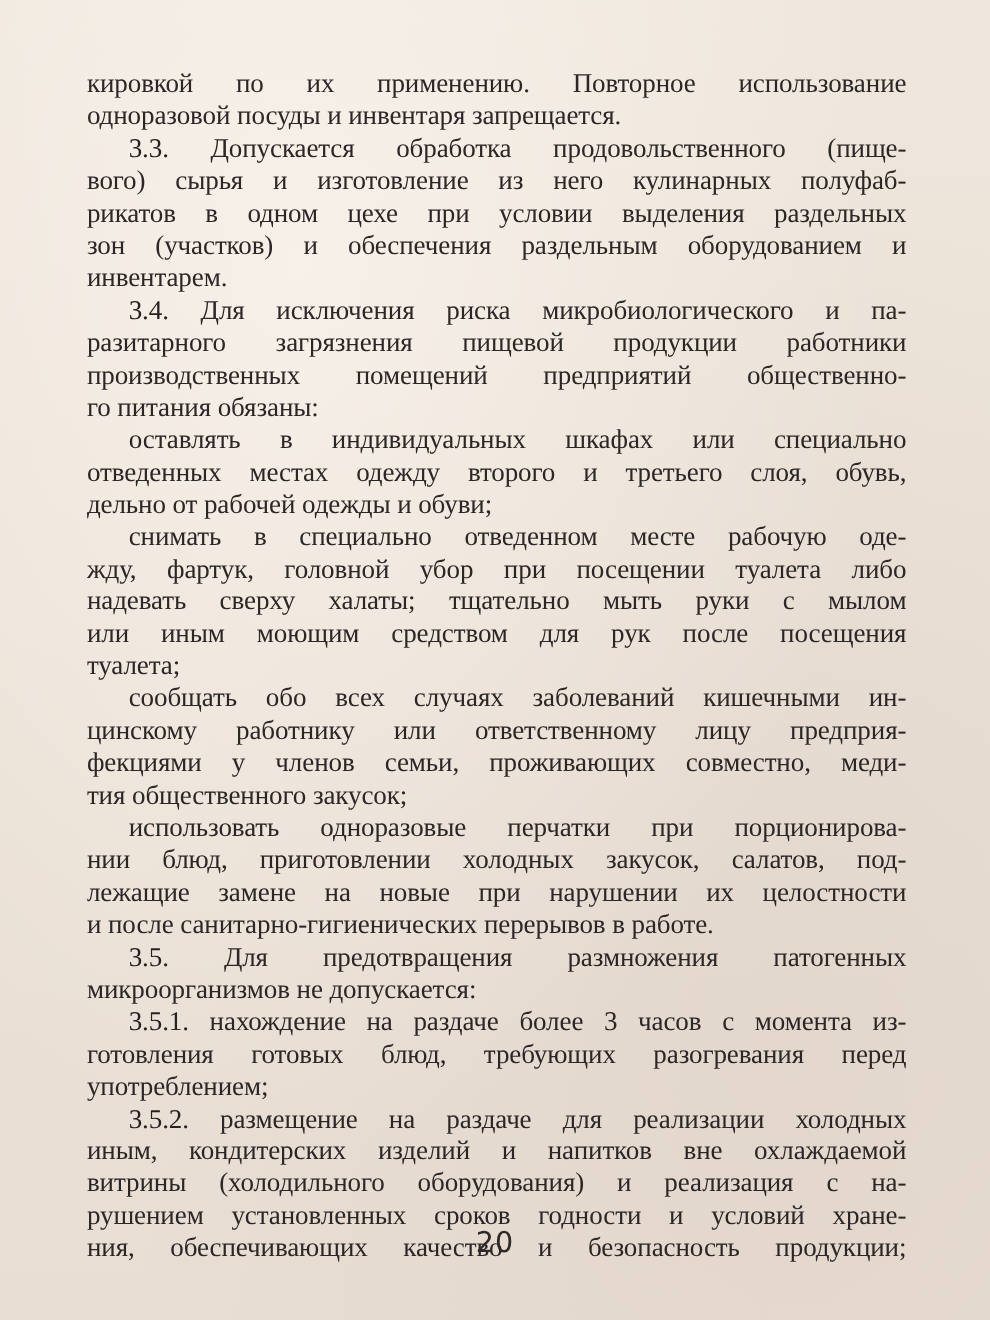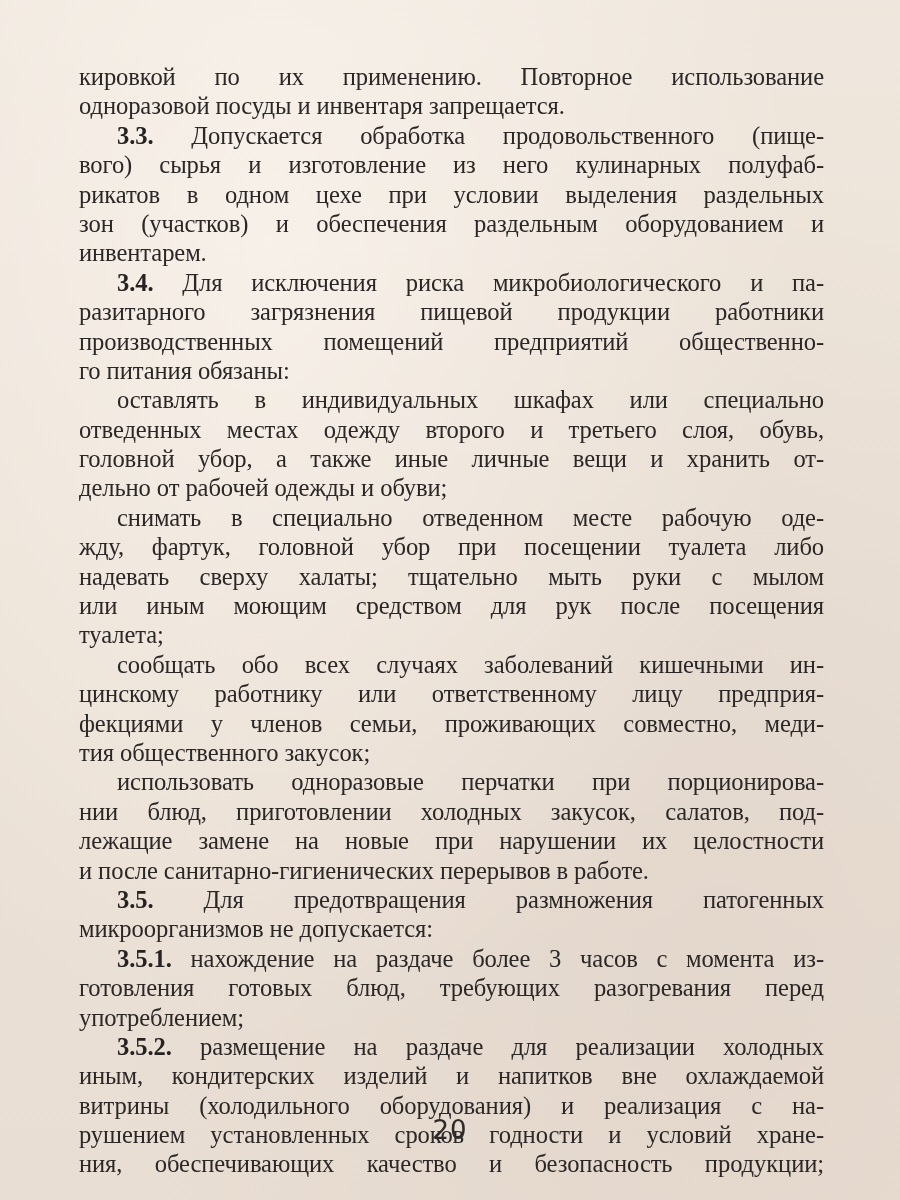--- a/index.html
+++ b/index.html
@@ -39,21 +39,21 @@
     text-align-last: justify;
     height: 29.4px;
   }
   .line.last {
     text-align-last: left;
   }
   .line.indent {
     padding-left: 38px;
   }
   .num {
-    font-weight: bold;
+    font-weight: normal;
     color: #262222;
   }
   .page-number {
     position: absolute;
     left: 0;
     width: 900px;
     top: 1115px;
     text-align: center;
     font-family: "DejaVu Sans", "Liberation Sans", sans-serif;
     font-weight: normal;
@@ -95,21 +95,20 @@
     <div>
       <span class="line indent"><span class="num">3.4.</span><span> Для исключения риска микробиологического и па-</span></span>
       <span class="line">разитарного загрязнения пищевой продукции работники</span>
       <span class="line">производственных помещений предприятий общественно-</span>
       <span class="line last">го питания обязаны:</span>
     </div>
 
     <div>
       <span class="line indent">оставлять в индивидуальных шкафах или специально</span>
       <span class="line">отведенных местах одежду второго и третьего слоя, обувь,</span>
-      <span class="line">головной убор, а также иные личные вещи и хранить от-</span>
       <span class="line last">дельно от рабочей одежды и обуви;</span>
     </div>
 
     <div>
       <span class="line indent">снимать в специально отведенном месте рабочую оде-</span>
       <span class="line">жду, фартук, головной убор при посещении туалета либо</span>
       <span class="line">надевать сверху халаты; тщательно мыть руки с мылом</span>
       <span class="line">или иным моющим средством для рук после посещения</span>
       <span class="line last">туалета;</span>
     </div>

